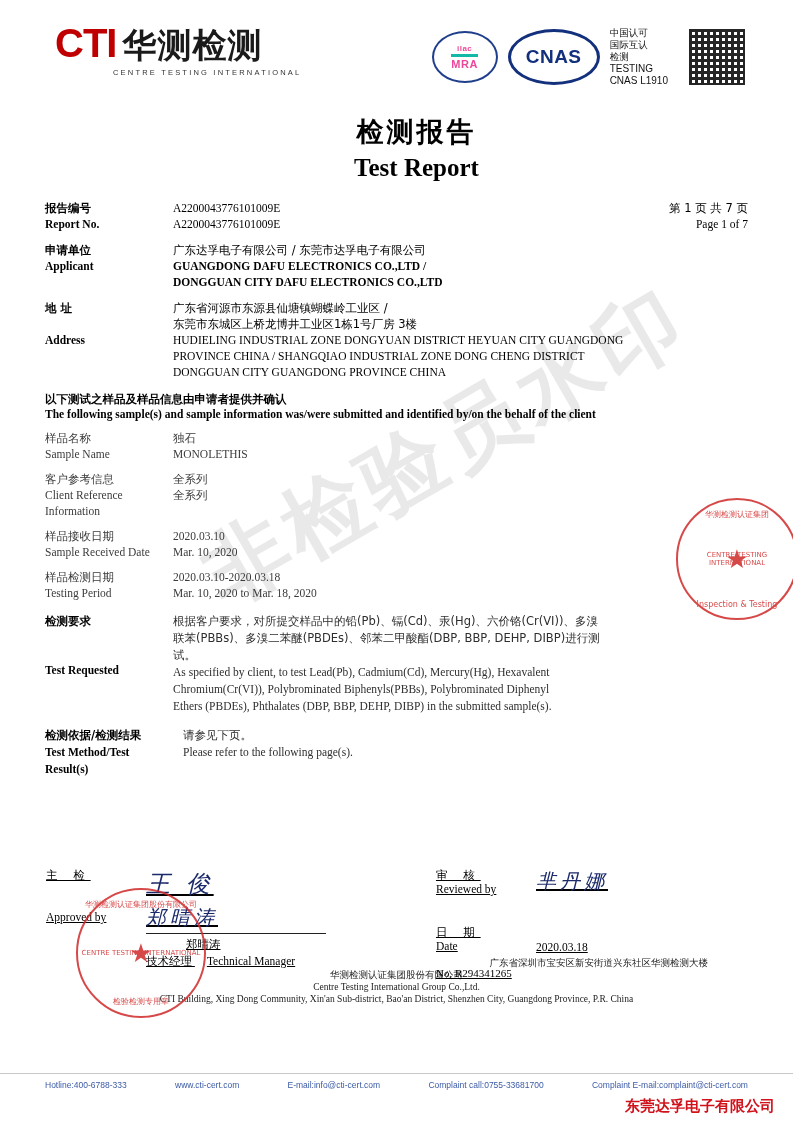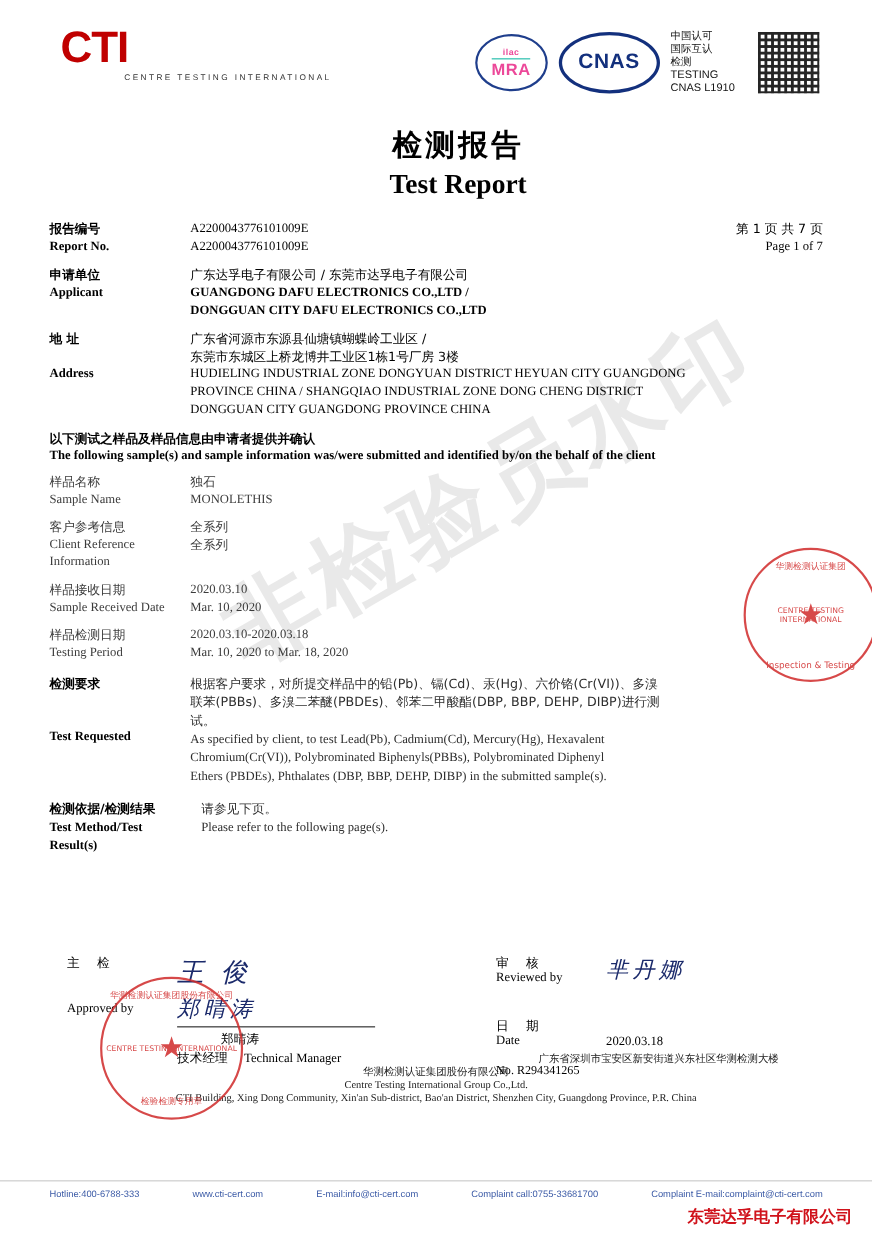--- a/index.html
+++ b/index.html
@@ -67,21 +67,21 @@
   .ilac {
     width: 66px; height: 52px;
     border-radius: 50%/50%;
     border: 2px solid #1f3e8c;
     display: flex; flex-direction: column;
     align-items: center; justify-content: center;
     color: #ec4899;
     font-family: "Liberation Sans", sans-serif;
   }
   .ilac .l1 { font-size: 8px; font-weight: bold; letter-spacing: .5px; }
-  .ilac .l2 { font-size: 15px; font-weight: bold; letter-spacing: .5px; border-top: 1px solid #14b8a6; margin-top: 1px; padding-top: 1px;}
+  .ilac .l2 { font-size: 11px; font-weight: bold; letter-spacing: .5px; border-top: 3px solid #14b8a6; margin-top: 1px; padding-top: 1px;}
   .cnas {
     width: 92px; height: 56px;
     border-radius: 50%;
     border: 3px solid #13307d;
     display: flex; align-items: center; justify-content: center;
     color: #13307d;
     font-family: "Liberation Sans", sans-serif;
     font-size: 19px;
     font-weight: bold;
     letter-spacing: .5px;
@@ -133,21 +133,21 @@
   .tbl-lbl { width: 128px; flex: 0 0 128px; font-size: 11.5px; line-height: 16px; color: #3b3b3b; }
   .tbl-val { flex: 1; font-size: 11.5px; line-height: 16px; color: #3b3b3b; }
   .blk { margin-bottom: 9px; }
 
   .req-row { display: flex; margin-top: 12px; }
   .req-lbl { width: 128px; flex: 0 0 128px; font-size: 11.5px; line-height: 17px; }
   .req-val { flex: 1; font-size: 11.5px; line-height: 17px; color: #2e2e2e; }
   .req-lbl .l2 { margin-top: 32px; }
 
   
-  .sig-wrap { position: relative; margin-top: 90px; padding: 0 61px; }
+  .sig-wrap { position: relative; margin-top: 90px; padding: 0 46px; text-decoration: underline; }
   .sig-grid { display: flex; }
   .sig-left { width: 390px; position: relative; }
   .sig-right { flex: 1; position: relative; }
 
   .sig-lbl-cn { font-family: "DejaVu Sans", sans-serif; font-size: 11.5px; letter-spacing: 6px; }
   .sig-lbl-en { font-size: 11.5px; }
   .sig-field { display: flex; align-items: flex-start; }
   .sig-field .k { width: 100px; flex: 0 0 100px; }
   .sig-field .v { flex: 1; position: relative; }
 
@@ -255,20 +255,21 @@
 
   <div class="watermark">
     <div class="wm-text">非检验员水印</div>
   </div>
 
   <div class="header">
     <div class="cti-logo">
       <div class="cti-left">
         <div class="cti-top">
           <span class="cti-mark">CTI</span>
+          <span class="cti-cn">华测检测</span>
         </div>
         <div class="cti-sub">CENTRE TESTING INTERNATIONAL</div>
       </div>
     </div>
 
     <div class="accred">
       <div class="ilac">
         <div class="l1">ilac</div>
         <div class="l2">MRA</div>
       </div>

